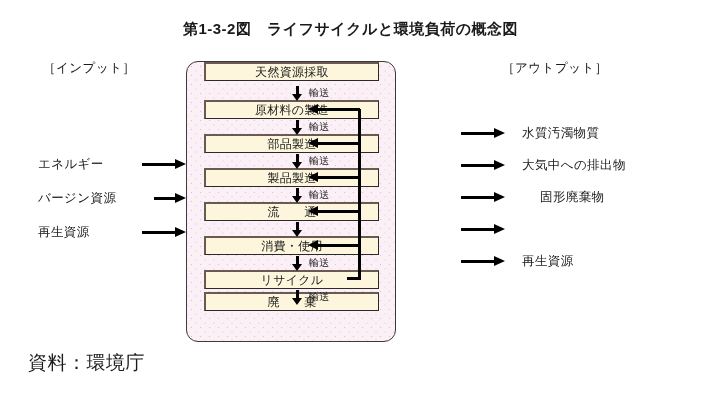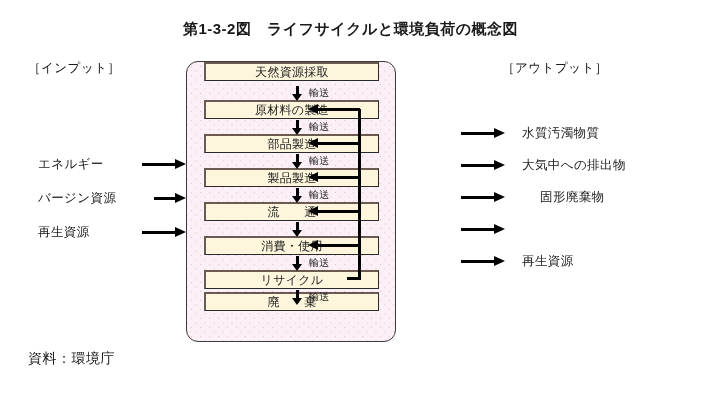--- a/index.html
+++ b/index.html
@@ -22,21 +22,21 @@
     font-family:"Liberation Sans","DejaVu Sans",sans-serif;
     white-space:pre;
   }
 
   .side-label{
     position:absolute;
     font-size:12.5px;
     white-space:pre;
     letter-spacing:0.5px;
   }
-  #input-header{left:28px;top:60px;}
+  #input-header{left:43px;top:60px;}
   #output-header{left:502px;top:60px;}
 
   
   .flow-container{
     position:absolute;
     left:186px;top:61px;
     width:210px;height:281px;
     border:1.5px solid #3a3a3a;
     border-radius:12px;
     background-color:#fcf0f7;
@@ -136,21 +136,21 @@
   .h-arrow .ahead{
     position:absolute;top:0;right:0;
     width:0;height:0;
     border-top:5.5px solid transparent;
     border-bottom:5.5px solid transparent;
     border-left:11px solid #000;
   }
 
   .source-note{
     position:absolute;left:28px;top:350px;
-    font-size:14px;white-space:pre;letter-spacing:0.5px;
+    font-size:19px;white-space:pre;letter-spacing:0.5px;
   }
 </style>
 </head>
 <body>
 
 <div id="root">
 
   <div class="title">第1-3-2図　ライフサイクルと環境負荷の概念図</div>
 
   <div class="side-label" id="input-header">［インプット］</div>

